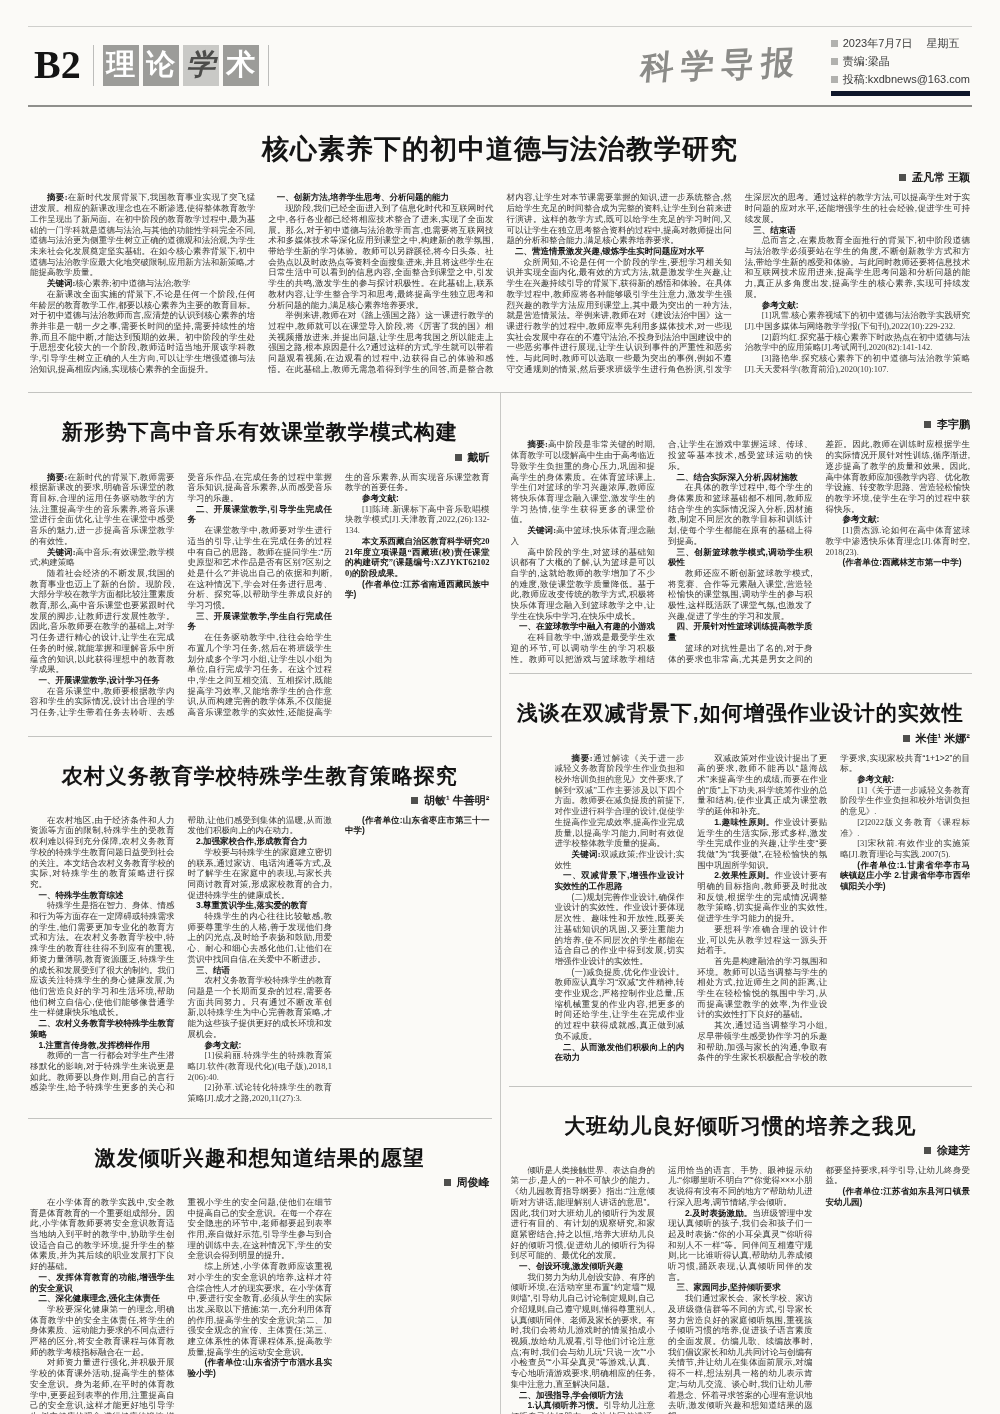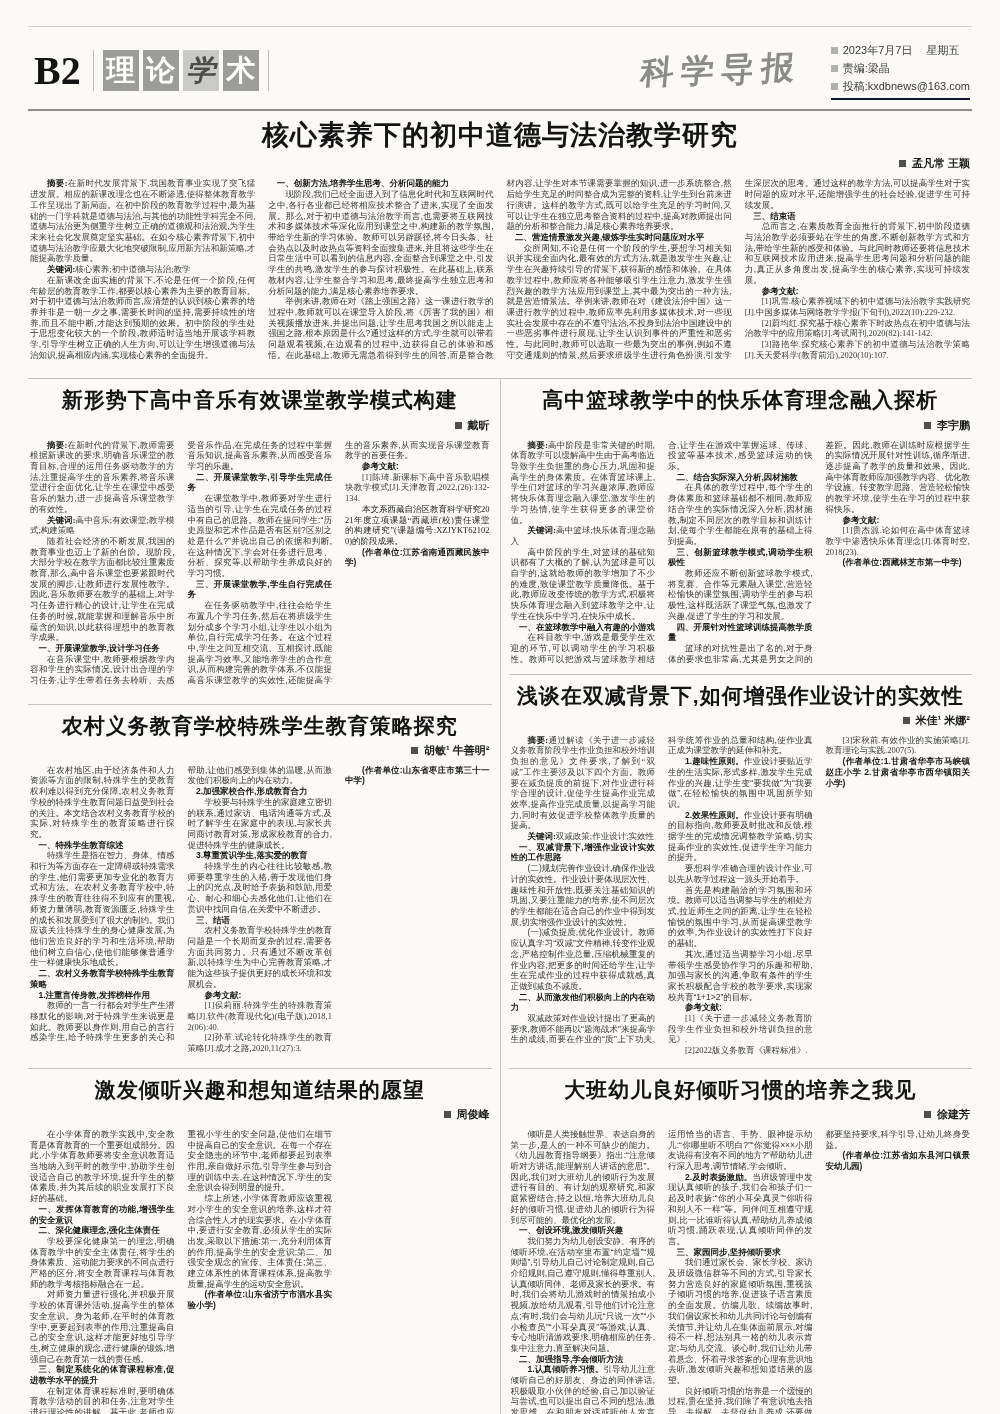--- a/index.html
+++ b/index.html
@@ -6,62 +6,62 @@
   .page {
     width:1000px; height:1414px; margin:0 auto; box-sizing:border-box;
     background:#fbfaf7; padding:26px 28px 0;
     font-family:"Liberation Sans", sans-serif; color:#2e2e2e;
     position:relative; overflow:hidden;
   }
   
   header {
     display:flex; align-items:center;
     border-top:1px solid #cfcfcc; border-bottom:2px solid #8f8f8c;
-    padding:14px 2px 9px; min-height:52px;
+    padding:7px 2px 9px; min-height:52px;
   }
   .edition {font-size:40px; font-weight:bold; color:#141414;
     font-family:"Liberation Serif", serif; margin:0 12px 0 4px; line-height:1;}
   .section-boxes {display:flex; gap:4px; padding:0 9px;
     border-left:1px solid #bdbdbb; border-right:1px solid #bdbdbb;}
   .sbox {width:36px; height:41px; background:#9c9c99; color:#ffffff;
     font-size:29px; font-weight:bold; display:flex; align-items:center; justify-content:center;}
   .sbox.light {background:#c9c9c6; color:#4c4c4a; font-style:italic;}
   .masthead {margin-left:auto; margin-right:30px; font-size:33px; color:#8b8b88;
     font-family:"Liberation Serif", serif; font-weight:bold; letter-spacing:7px;
     transform:skewX(-7deg) rotate(-2deg); white-space:nowrap;}
   .pubinfo {font-size:11px; color:#3a3a3a; line-height:1.65;
-    border-bottom:2px solid #0f172a; padding-bottom:3px; white-space:nowrap;}
+    border-bottom:5px solid #0f172a; padding-bottom:3px; white-space:nowrap;}
   .pubinfo .row {display:flex; align-items:center;}
   .sq {display:inline-block; width:7px; height:7px; background:#b1b1ae; margin-right:5px; flex:none;}
   .date-gap {display:inline-block; width:14px;}
   
   .rule {height:1px; background:#c3c3c0;}
   .halves {display:flex; align-items:stretch;}
   .half {flex:1; min-width:0;}
   .vrule {width:1px; background:#c8c8c5; margin:0 8px; flex:none;}
   
-  .article {padding:6px 2px 8px;}
+  .article {padding:24px 2px 8px;}
   .a-title {margin:3px 0 5px; text-align:center; font-size:21px; font-weight:bold;
     color:#141414; letter-spacing:1px; line-height:1.15;}
   .article.full .a-title {font-size:27px;}
   .a-author {text-align:right; font-size:11px; font-weight:bold; color:#1f1f1f; margin-bottom:7px;}
   .asq {display:inline-block; width:7px; height:7px; background:#4f4f4d; margin-right:6px;}
   .a-cols {column-gap:13px; column-fill:auto; overflow:hidden; text-align:justify;}
   .p {margin:0; font-size:8.5px; line-height:1.26; text-indent:2em; color:#333331;
     word-break:break-all;}
   .p.kai, .p.ref {font-family:"Liberation Serif", serif; color:#3a3a37;}
   .p.h {font-weight:bold; text-indent:1em; color:#1a1a1a;}
   .p b {color:#1a1a1a;}
   .p.aff {font-weight:bold; color:#1d1d1b;}
-  .p.note {font-weight:normal; font-family:"Liberation Serif", serif; color:#1d1d1b;}
+  .p.note {font-weight:bold; font-family:"Liberation Serif", serif; color:#1d1d1b;}
   
   .art-moral .a-cols      {height:192px; column-count:4;}
   .art-music .a-cols      {height:256px; column-count:3;}
   .art-basketball .a-cols {height:226px; column-count:3;}
-  .art-homework .a-cols   {height:325px; column-count:3;}
+  .art-homework .a-cols   {height:325px; column-count:3;margin-left:44px;}
   .art-special .a-cols    {height:295px; column-count:3;}
   .art-safety .a-cols     {height:320px; column-count:3;}
   .art-listening .a-cols  {height:320px; column-count:3;}
 </style>
 </head>
 <body>
 
 <div class="page">
 
   <header>
@@ -172,21 +172,20 @@
               <p class="p h">三、制定系统化的体育课程标准,促进教学水平的提升</p>
               <p class="p body">在制定体育课程标准时,要明确体育教学活动的目的和任务,注意对学生进行理论性的讲解。基于此,老师也应渗透安全意识的相关理论内容,理论要求让小学生参与到技能技巧的训练中,重视小学生的安全问题,使他们在细节中提高自己的安全意识。在每一个存在安全隐患的环节中,老师都要起到表率作用,亲自做好示范,引导学生参与到合理的训练中去,在这种情况下,学生的安全意识会得到明显的提升。</p>
               <p class="p body">综上所述,小学体育教师应该重视对小学生的安全意识的培养,这样才符合综合性人才的现实要求。在小学体育中,要进行安全教育,必须从学生的实际出发,采取以下措施:第一,充分利用体育的作用,提高学生的安全意识;第二、加强安全观念的宣传、主体责任;第三、建立体系性的体育课程体系,提高教学质量,提高学生的运动安全意识。</p>
               <p class="p aff">(作者单位:山东省济宁市泗水县实验小学)</p>
             </div>
           </article>
         </div>
       <div class="vrule"></div>
       <div class="half" id="slot-right">
           <article class="article right art-basketball">
-            <h2 class="a-title">高中篮球教学中的快乐体育理念融入探析</h2>
             <div class="a-author"><span class="asq"></span><span>李宇鹏</span></div>
             <div class="a-cols">
               <p class="p kai"><b>摘要:</b>高中阶段是非常关键的时期,体育教学可以缓解高中生由于高考临近导致学生负担重的身心压力,巩固和提高学生的身体素质。在体育篮球课上,学生们对篮球的学习兴趣浓厚,教师应将快乐体育理念融入课堂,激发学生的学习热情,使学生获得更多的课堂价值。</p>
               <p class="p kai"><b>关键词:</b>高中篮球;快乐体育;理念融入</p>
               <p class="p body">高中阶段的学生,对篮球的基础知识都有了大概的了解,认为篮球是可以自学的,这就给教师的教学增加了不少的难度,致使课堂教学质量降低。基于此,教师应改变传统的教学方式,积极将快乐体育理念融入到篮球教学之中,让学生在快乐中学习,在快乐中成长。</p>
               <p class="p h">一、在篮球教学中融入有趣的小游戏</p>
               <p class="p body">在科目教学中,游戏是最受学生欢迎的环节,可以调动学生的学习积极性。教师可以把游戏与篮球教学相结合,让学生在游戏中掌握运球、传球、投篮等基本技术,感受篮球运动的快乐。</p>
               <p class="p h">二、结合实际深入分析,因材施教</p>
               <p class="p body">在具体的教学过程中,每个学生的身体素质和篮球基础都不相同,教师应结合学生的实际情况深入分析,因材施教,制定不同层次的教学目标和训练计划,使每个学生都能在原有的基础上得到提高。</p>
               <p class="p h">三、创新篮球教学模式,调动学生积极性</p>

